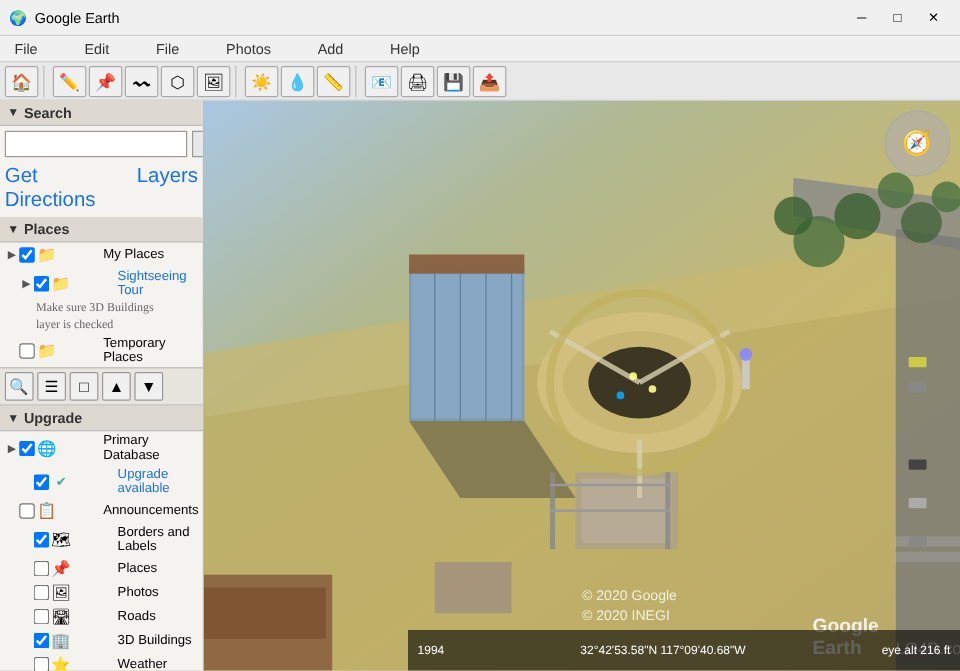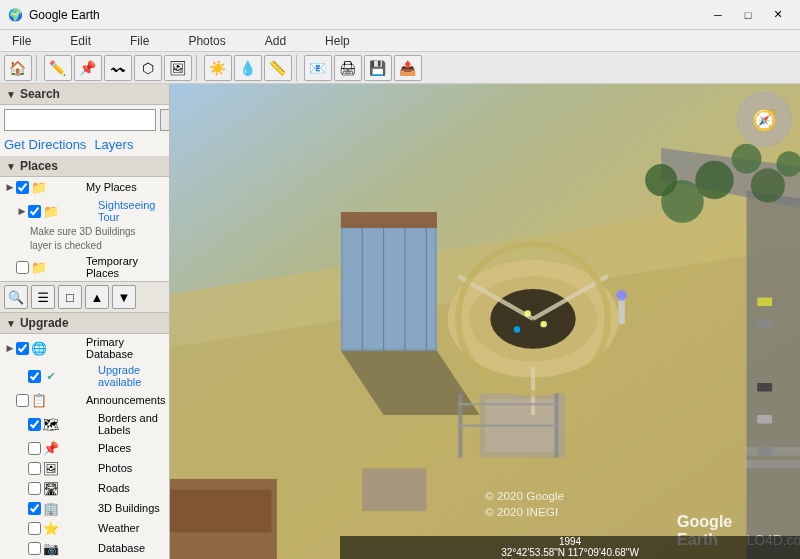--- a/index.html
+++ b/index.html
@@ -119,21 +119,21 @@
       font-size: 10px;
       color: #666;
       padding: 0 4px 2px 4px;
     }
     #search-links {
       display: flex;
       padding: 2px 4px 4px 4px;
       gap: 8px;
     }
     .link-btn {
-      font-size: 13px;
+      font-size: 17px;
       color: #1a73e8;
       cursor: pointer;
       text-decoration: none;
     }
 
     
     #places-section { flex-shrink: 0; }
     .tree-item {
       display: flex;
       align-items: center;
@@ -176,30 +176,29 @@
     #map-area {
       flex: 1;
       position: relative;
       overflow: hidden;
     }
 
     
     #statusbar {
       position: absolute;
       bottom: 0; left: 170px; right: 0;
-      height: 23px;
+      height: 34px;
       background: rgba(0,0,0,0.6);
       display: flex;
       align-items: center;
       justify-content: space-between;
       padding: 0 8px;
       font-size: 10px;
       color: white;
       z-index: 10;
-      flex-direction: column;
     }
 
     
     #map-compass {
       position: absolute;
       top: 10px; right: 10px;
       width: 60px; height: 60px;
       background: rgba(200,200,200,0.7);
       border-radius: 50%;
       display: flex; align-items: center; justify-content: center;
@@ -289,21 +288,21 @@
         <span class="tree-label">My Places</span>
       </div>
 
       <div class="tree-item indent1">
         <span class="tree-arrow">▶</span>
         <input type="checkbox" class="tree-checkbox" checked="" style="">
         <span class="tree-icon">📁</span>
         <span class="tree-label link">Sightseeing Tour</span>
       </div>
 
-      <div style="padding-left:30px; font-size:10px; color:#666; line-height:1.4;">
+      <div style="padding-left:30px; font-size:10px; color:#666; line-height:1.4;font-family:Liberation Serif, serif;">
         <span>Make sure 3D Buildings</span><br>
         <span>layer is checked</span>
       </div>
 
       <div class="tree-item">
         <span class="tree-arrow"> </span>
         <input type="checkbox" class="tree-checkbox" style="">
         <span class="tree-icon">📁</span>
         <span class="tree-label">Temporary Places</span>
       </div>

